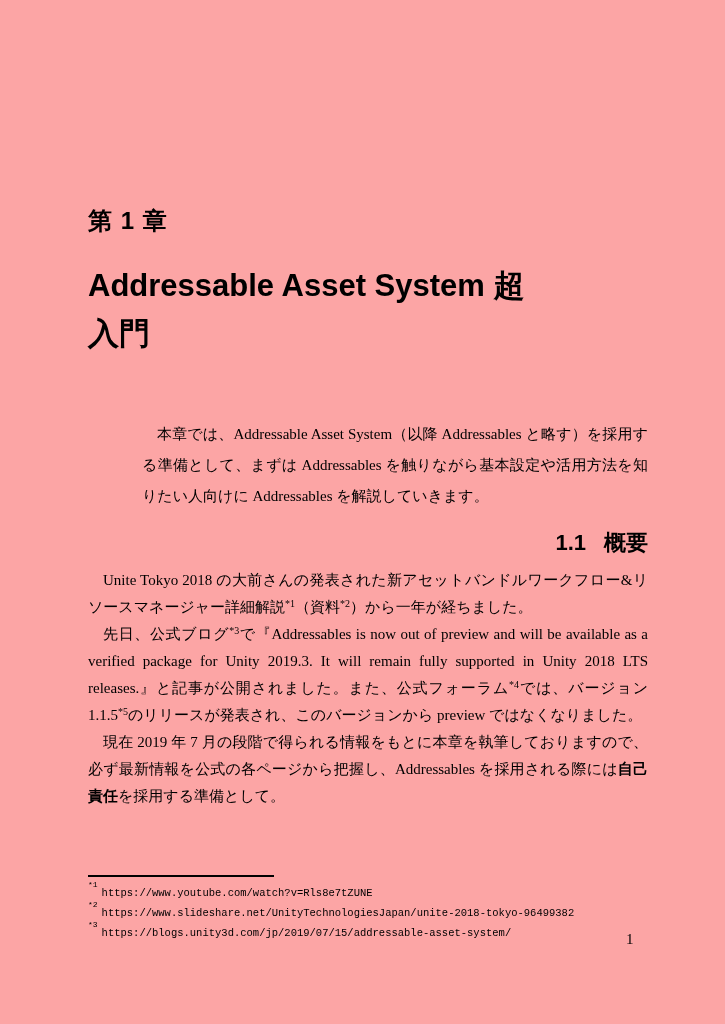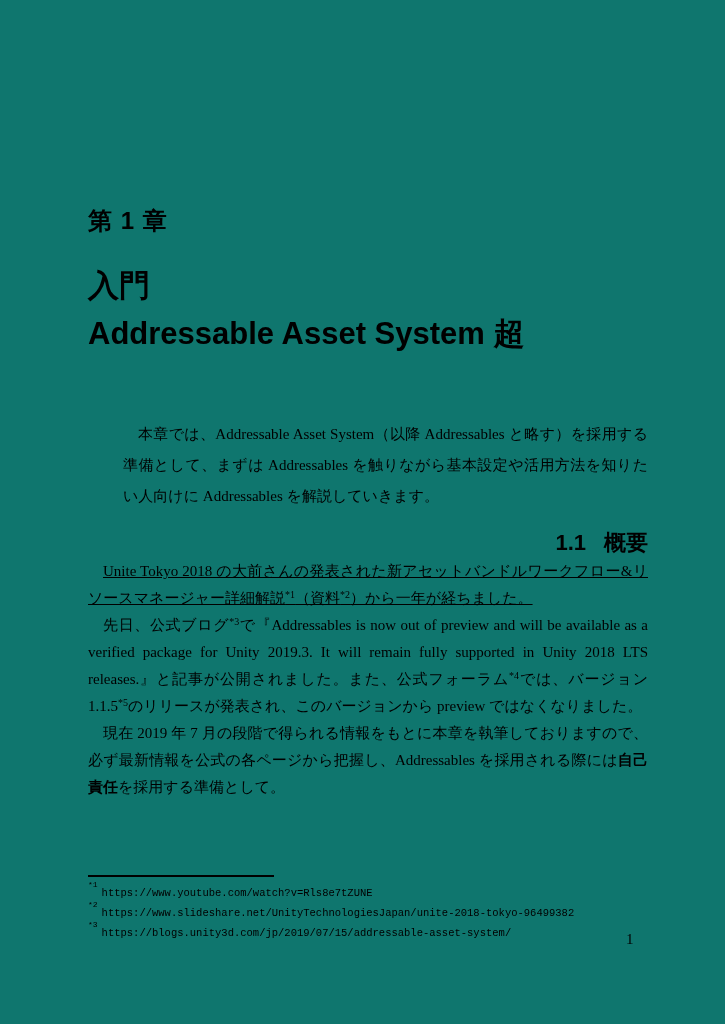--- a/index.html
+++ b/index.html
@@ -4,21 +4,21 @@
 <style>
   html, body {
     margin: 0;
     padding: 0;
     background: #ffffff;
   }
   .page {
     position: relative;
     width: 725px;
     height: 1024px;
-    background: #0f766e;
+    background: #fca5a5;
     color: #000000;
     overflow: hidden;
     font-family: "Liberation Serif", "DejaVu Serif", serif;
   }
   .content {
     position: absolute;
     left: 88px;
     top: 0;
     width: 560px;
   }
@@ -33,42 +33,42 @@
   .chapter-title {
     margin-top: 26px;
     font-family: "Liberation Sans", "DejaVu Sans", sans-serif;
     font-weight: bold;
     font-size: 31px;
     line-height: 48px;
   }
   .chapter-title .title-line { display: block; }
   .lead {
     margin-top: 61px;
-    margin-left: 35px;
+    margin-left: 54px;
     font-size: 15px;
     line-height: 31px;
     text-align: justify;
     text-indent: 15px;
   }
   .section-heading {
     margin-top: 17px;
     font-family: "Liberation Sans", "DejaVu Sans", sans-serif;
     font-weight: bold;
     font-size: 22px;
     line-height: 28px;
   }
   .section-number { margin-right: 18px; }
   .body-text p {
     margin: 0;
     font-size: 15px;
     line-height: 27px;
     text-align: justify;
     text-indent: 15px;
   }
-  .body-text p.first { margin-top: 1px; text-decoration: underline; }
+  .body-text p.first { margin-top: 10px; }
   sup.fnref {
     font-size: 10px;
     line-height: 0;
     position: relative;
     top: -5px;
     vertical-align: baseline;
   }
   .strong {
     font-weight: bold;
   }
@@ -109,22 +109,22 @@
 </style>
 </head>
 <body>
 
 <div class="page">
   <div class="content">
 
     <div class="chapter-label">第 1 章</div>
 
     <h1 class="chapter-title" style="margin-bottom:0;">
+      <span class="title-line">Addressable Asset System 超</span>
       <span class="title-line">入門</span>
-      <span class="title-line">Addressable Asset System 超</span>
     </h1>
 
     <p class="lead">本章では、Addressable Asset System（以降 Addressables と略す）を採用する準備として、まずは Addressables を触りながら基本設定や活用方法を知りたい人向けに Addressables を解説していきます。</p>
 
     <h2 class="section-heading" style="margin-bottom:0;text-align:right;">
       <span class="section-number">1.1</span><span>概要</span>
     </h2>
 
     <div class="body-text">
       <p class="first"><span>Unite Tokyo 2018 の大前さんの発表された新アセットバンドルワークフロー&amp;リソースマネージャー詳細解説</span><sup class="fnref">*1</sup><span>（資料</span><sup class="fnref">*2</sup><span>）から一年が経ちました。</span></p>

